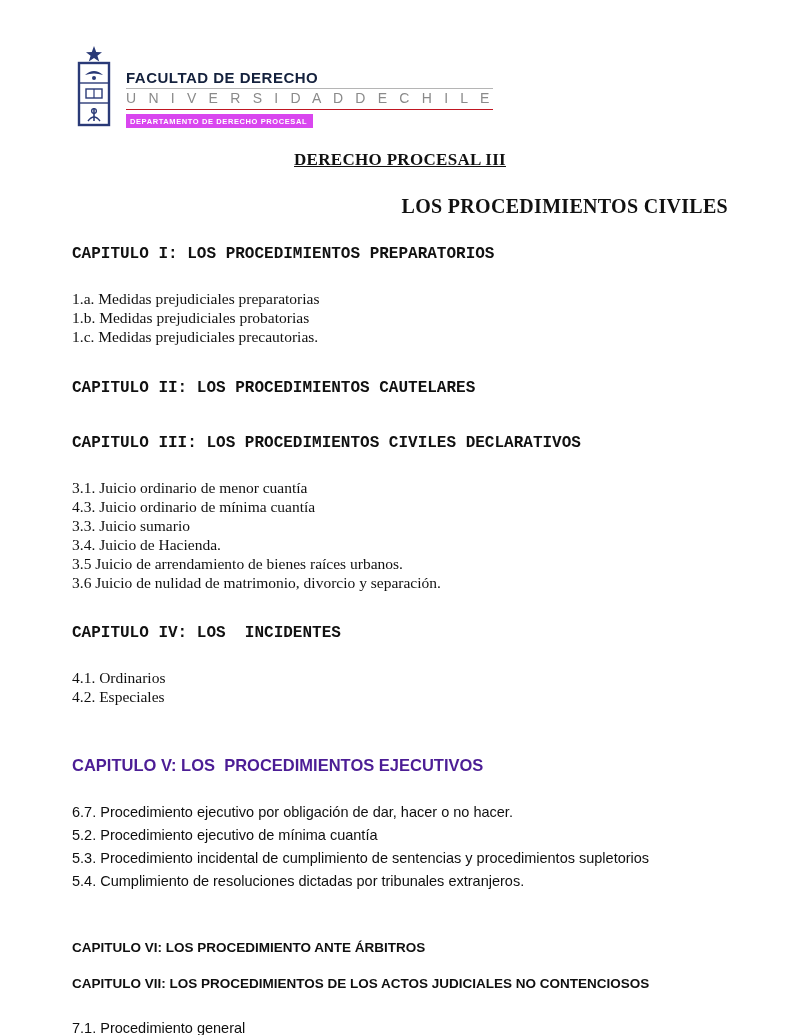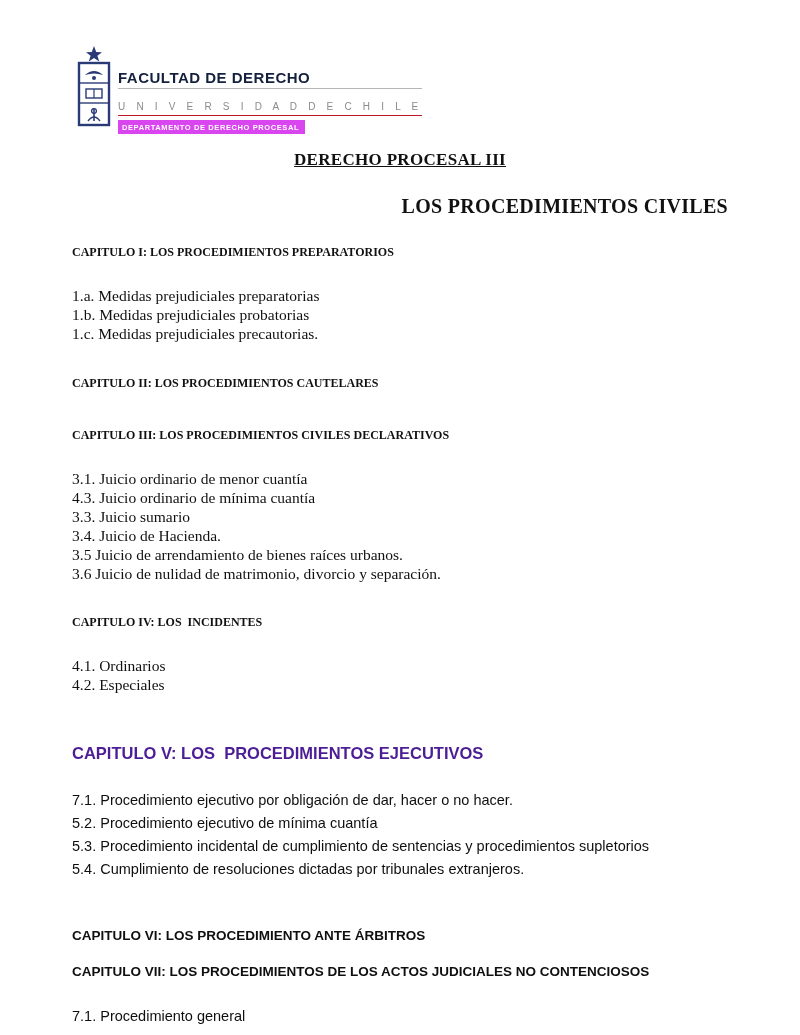--- a/index.html
+++ b/index.html
@@ -16,44 +16,45 @@
     width: 800px;
     height: 1035px;
     padding: 45px 72px 20px 72px;
     position: relative;
   }
 
   
   .logo {
     display: flex;
     align-items: flex-start;
+    gap: 8px;
     margin-left: -2px;
     height: 88px;
   }
   .crest { display: inline-block; line-height: 0; }
   .logo-text {
     display: flex;
     flex-direction: column;
     padding-top: 24px;
   }
   .logo-faculty {
     font-family: "Liberation Sans", sans-serif;
     font-weight: bold;
     font-size: 15px;
     letter-spacing: 0.5px;
     color: #14213d;
     border-bottom: 1px solid #b5b5b5;
     padding-bottom: 2px;
   }
   .logo-university {
     font-family: "Liberation Sans", sans-serif;
-    font-size: 10px;
+    font-size: 14px;
     letter-spacing: 4.2px;
     color: #8a8a8a;
-    margin-top: 12px;
+    margin-top: 1px;
     border-bottom: 1.5px solid #c01622;
     padding-bottom: 3px;
     width: fit-content;
   }
   .logo-dept-bar {
     margin-top: 4px;
     background: #d946ef;
     color: #ffffff;
     font-family: "Liberation Sans", sans-serif;
     font-weight: bold;
@@ -77,22 +78,22 @@
     text-align: right;
     font-family: "Liberation Serif", serif;
     font-size: 20px;
     font-weight: bold;
     margin-top: 25px;
     letter-spacing: 0.3px;
   }
 
   
   .h-serif {
-    font-family: Liberation Serif, serif;
-    font-size: 12px;
+    font-family: Liberation Mono, monospace;
+    font-size: 16px;
     font-weight: bold;
     white-space: pre-wrap;
   }
   .li-serif {
     font-family: "Liberation Serif", serif;
     font-size: 15.5px;
     line-height: 19px;
     white-space: pre-wrap;
   }
 
@@ -191,21 +192,21 @@
   </section>
 
   <section>
     <div class="h-serif mt-h4">CAPITULO IV: LOS  INCIDENTES</div>
     <div class="li-serif mt-list">4.1. Ordinarios</div>
     <div class="li-serif">4.2. Especiales</div>
   </section>
 
   <section>
     <div class="h-sans-lg mt-h5">CAPITULO V: LOS  PROCEDIMIENTOS EJECUTIVOS</div>
-    <div class="li-sans mt-list5">7.1. Procedimiento ejecutivo por obligación de dar, hacer o no hacer.</div>
+    <div class="li-sans mt-list5">6.7. Procedimiento ejecutivo por obligación de dar, hacer o no hacer.</div>
     <div class="li-sans">5.2. Procedimiento ejecutivo de mínima cuantía</div>
     <div class="li-sans">5.3. Procedimiento incidental de cumplimiento de sentencias y procedimientos supletorios</div>
     <div class="li-sans">5.4. Cumplimiento de resoluciones dictadas por tribunales extranjeros.</div>
   </section>
 
   <section>
     <div class="h-sans-sm mt-h6">CAPITULO VI: LOS PROCEDIMIENTO ANTE ÁRBITROS</div>
   </section>
 
   <section>

